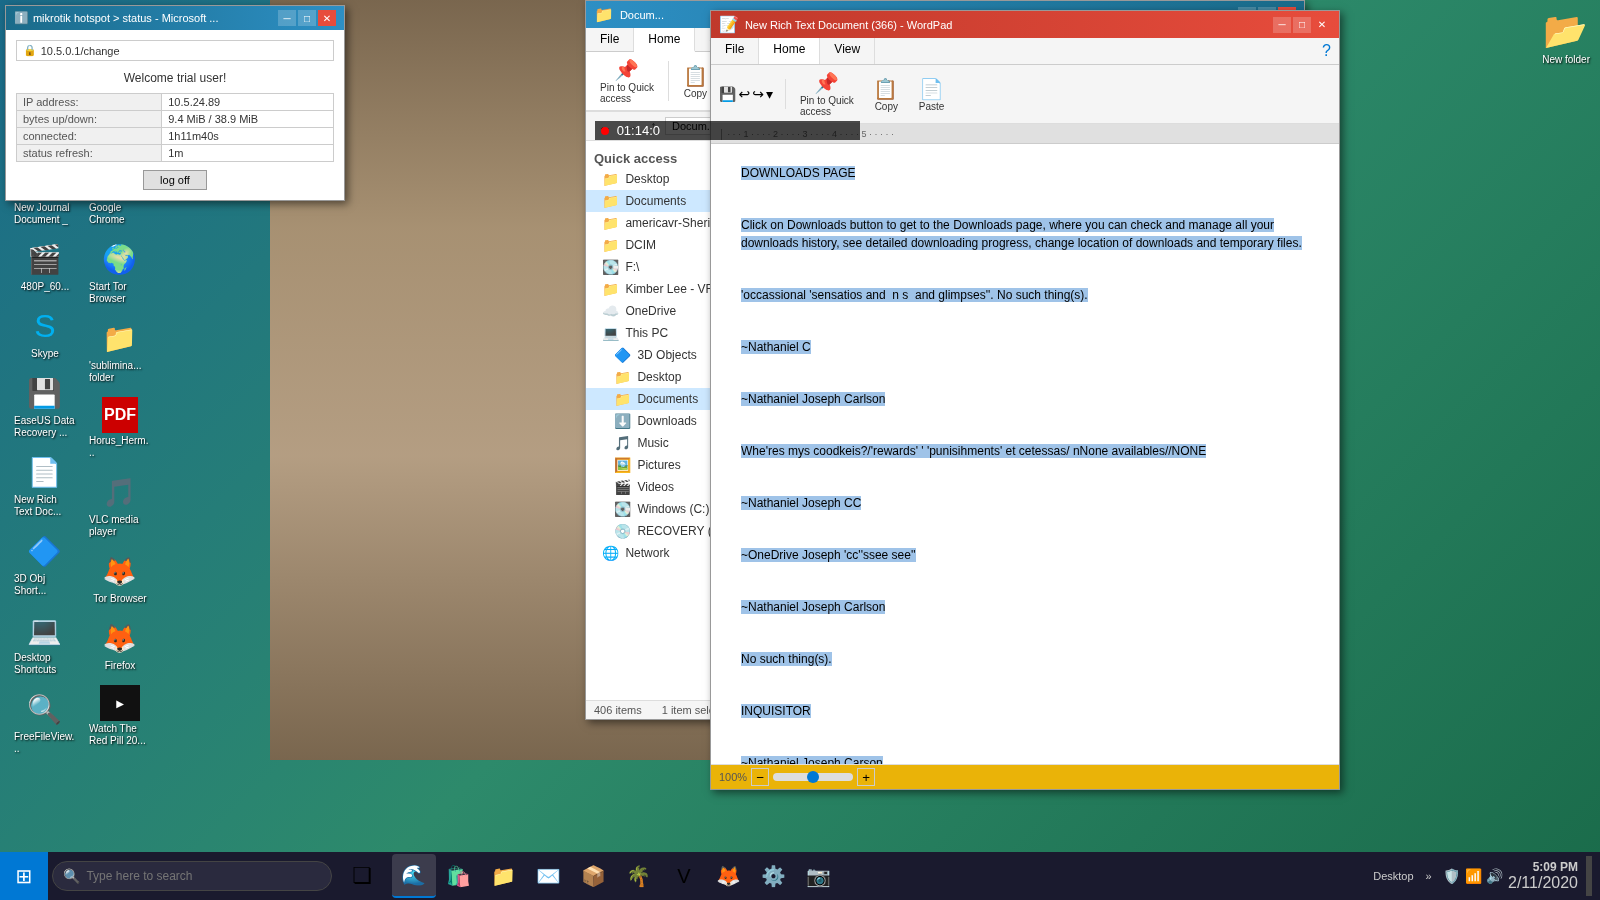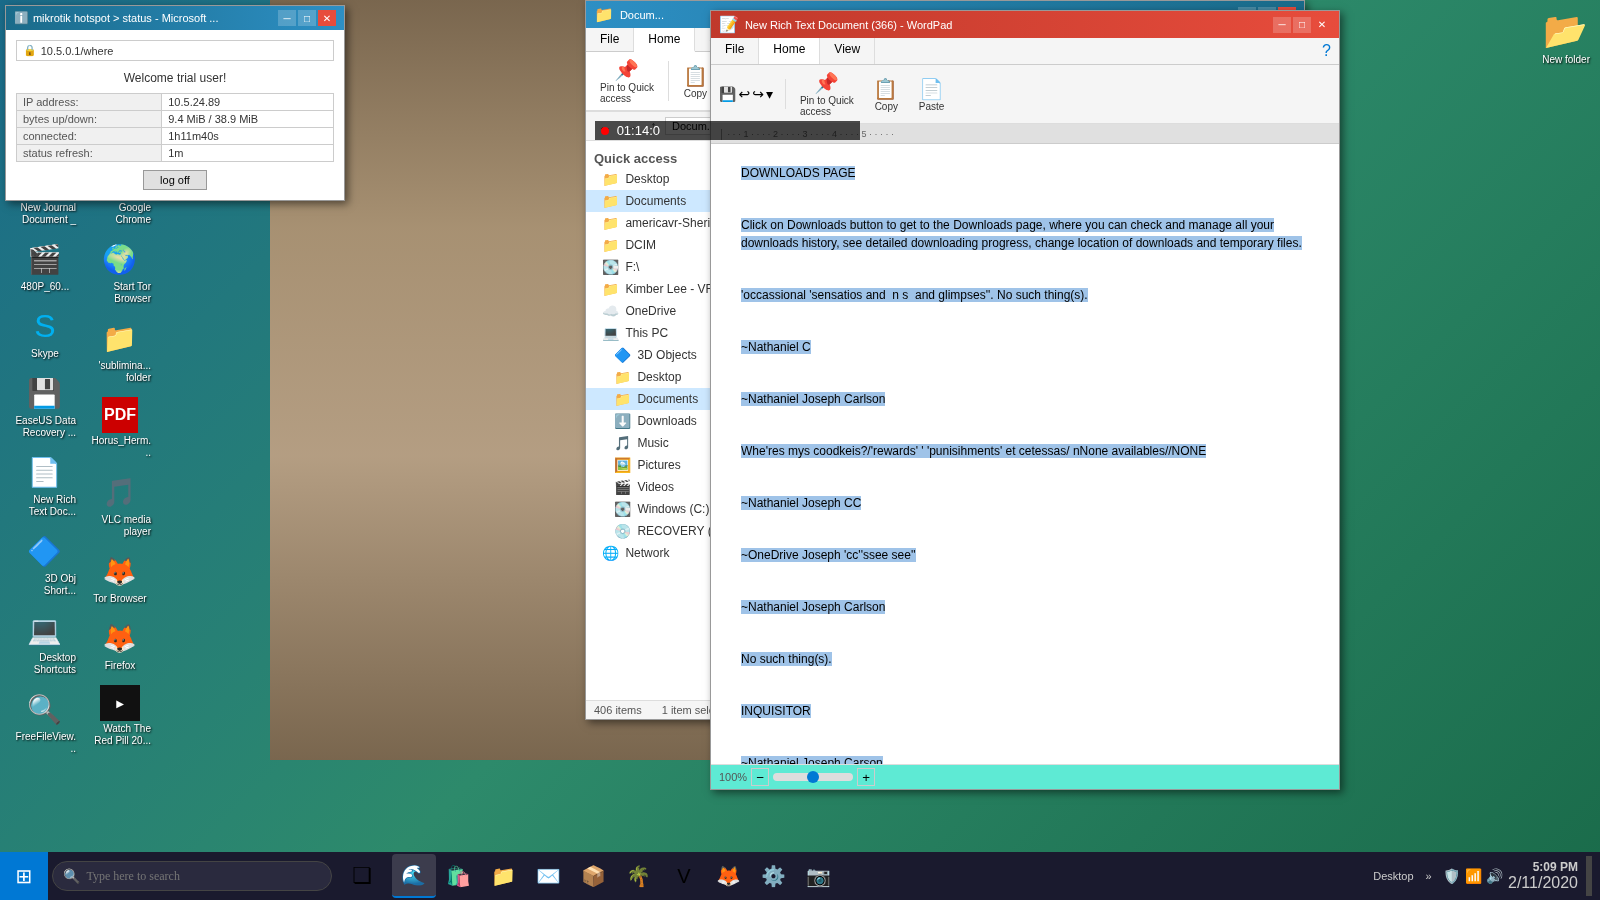--- a/index.html
+++ b/index.html
@@ -5,21 +5,21 @@
     * { margin: 0; padding: 0; box-sizing: border-box; }
     body { width: 1600px; height: 900px; overflow: hidden; background: #008080; font-family: 'Segoe UI', sans-serif; font-size: 12px; position: relative; }
 
     
     .desktop { width: 1600px; height: 900px; background: linear-gradient(135deg, #1a6b8a 0%, #2d8a6b 50%, #1a6b4a 100%); position: relative; overflow: hidden; }
 
     
     .desktop-icons { position: absolute; top: 0; left: 0; width: 260px; height: 780px; display: flex; flex-direction: column; flex-wrap: wrap; align-content: flex-start; padding: 10px; gap: 5px; }
     .desktop-icon { width: 70px; display: flex; flex-direction: column; align-items: center; padding: 4px; cursor: pointer; border-radius: 2px; }
     .desktop-icon .icon-img { width: 40px; height: 40px; display: flex; align-items: center; justify-content: center; font-size: 28px; }
-    .desktop-icon .icon-label { color: white; font-size: 10px; text-align: right; text-shadow: 1px 1px 2px black; margin-top: 2px; word-break: break-word; line-height: 1.2; }
+    .desktop-icon .icon-label { color: white; font-size: 10px; text-align: left; text-shadow: 1px 1px 2px black; margin-top: 2px; word-break: break-word; line-height: 1.2; }
 
     
     .desktop-photo { position: absolute; left: 270px; top: 0; width: 450px; height: 760px; background: #333; overflow: hidden; }
     .desktop-photo-inner { width: 100%; height: 100%; background: linear-gradient(to bottom, #8B7355 0%, #C4A882 30%, #D4B896 60%, #8B7355 100%); opacity: 0.8; }
 
     
     .mikrotik-window { position: absolute; top: 5px; left: 5px; width: 340px; background: white; border: 1px solid #999; box-shadow: 3px 3px 8px rgba(0,0,0,0.5); z-index: 50; }
     .window-titlebar { background: linear-gradient(to right, #1a6b8a, #2d8fc4); color: white; padding: 4px 8px; display: flex; align-items: center; justify-content: space-between; font-size: 11px; }
     .window-title-text { flex: 1; overflow: hidden; text-overflow: ellipsis; white-space: nowrap; }
     .window-controls { display: flex; gap: 2px; }
@@ -63,32 +63,32 @@
     .wp-tabs { display: flex; background: #f5f5f5; border-bottom: 1px solid #ccc; }
     .wp-tab { padding: 4px 14px; font-size: 12px; cursor: pointer; border-right: 1px solid #ddd; }
     .wp-tab.active { background: white; }
     .wp-toolbar { display: flex; align-items: center; padding: 4px 8px; gap: 8px; background: #f5f5f5; border-bottom: 1px solid #ddd; }
     .wp-tool-btn { display: flex; flex-direction: column; align-items: center; padding: 2px 6px; cursor: pointer; font-size: 10px; color: #333; }
     .wp-tool-btn .tb-icon { font-size: 20px; }
     .wp-ruler { background: #e0e0e0; height: 20px; border-bottom: 1px solid #ccc; padding: 0 8px; display: flex; align-items: center; font-size: 9px; color: #666; overflow: hidden; }
     .wp-content { flex: 1; overflow-y: auto; padding: 20px 30px; background: white; }
     .wp-content p { margin-bottom: 8px; font-size: 12px; line-height: 1.5; }
     .wp-content .selected { background: #9fc3e8; }
-    .wp-status-bar { padding: 3px 8px; font-size: 11px; color: #555; border-top: 1px solid #ddd; background: #5eead4; display: flex; justify-content: space-between; align-items: center; }
+    .wp-status-bar { padding: 3px 8px; font-size: 11px; color: #555; border-top: 1px solid #ddd; background: #eab308; display: flex; justify-content: space-between; align-items: center; }
     .zoom-control { display: flex; align-items: center; gap: 4px; }
 
     
     .new-folder-desktop { position: absolute; top: 10px; right: 10px; display: flex; flex-direction: column; align-items: center; cursor: pointer; }
     .new-folder-desktop .icon-label { color: white; font-size: 10px; text-shadow: 1px 1px 2px black; margin-top: 2px; }
 
     
     .taskbar { position: absolute; bottom: 0; left: 0; width: 1600px; height: 48px; background: #1a1a2e; display: flex; align-items: center; z-index: 100; }
     .taskbar-start { width: 48px; height: 48px; display: flex; align-items: center; justify-content: center; background: #0078d4; cursor: pointer; font-size: 20px; color: white; }
     .taskbar-search { flex: 0 0 280px; height: 30px; margin: 0 4px; background: #2a2a3e; border: 1px solid #444; border-radius: 15px; display: flex; align-items: center; padding: 0 10px; gap: 6px; cursor: pointer; }
-    .taskbar-search input { background: none; border: none; color: #aaa; font-size: 12px; outline: none; flex: 1; font-family: Liberation Serif, serif; }
+    .taskbar-search input { background: none; border: none; color: #aaa; font-size: 12px; outline: none; flex: 1; }
     .taskbar-icons { display: flex; align-items: center; gap: 2px; padding: 0 4px; }
     .taskbar-icon { width: 44px; height: 48px; display: flex; align-items: center; justify-content: center; cursor: pointer; font-size: 22px; }
     .taskbar-apps { display: flex; align-items: center; gap: 1px; flex: 1; padding: 0 4px; }
     .taskbar-app { height: 44px; min-width: 44px; display: flex; align-items: center; justify-content: center; cursor: pointer; border-radius: 4px; padding: 0 6px; }
     .taskbar-app.active { background: rgba(255,255,255,0.15); border-bottom: 2px solid #0078d4; }
     .taskbar-right { display: flex; align-items: center; gap: 4px; padding: 0 8px; color: #ccc; font-size: 11px; }
     .taskbar-clock { text-align: right; }
     .taskbar-clock .time { font-size: 12px; font-weight: bold; }
     .taskbar-clock .date { font-size: 16px; }
     .taskbar-sys { display: flex; align-items: center; gap: 4px; font-size: 16px; }
@@ -211,21 +211,21 @@
       <span class="window-title-text">mikrotik hotspot &gt; status - Microsoft ...</span>
       <div class="window-controls">
         <button class="win-btn">─</button>
         <button class="win-btn">□</button>
         <button class="win-btn close">✕</button>
       </div>
     </div>
     <div class="mikrotik-content">
       <div class="address-bar">
         <span>🔒</span>
-        <span>10.5.0.1/where</span>
+        <span>10.5.0.1/change</span>
       </div>
       <div class="welcome-text">Welcome trial user!</div>
       <table class="info-table">
         <tbody>
             <tr>
           <td>IP address:</td>
           <td>10.5.24.89</td>
         </tr>
         <tr>
           <td>bytes up/down:</td>

